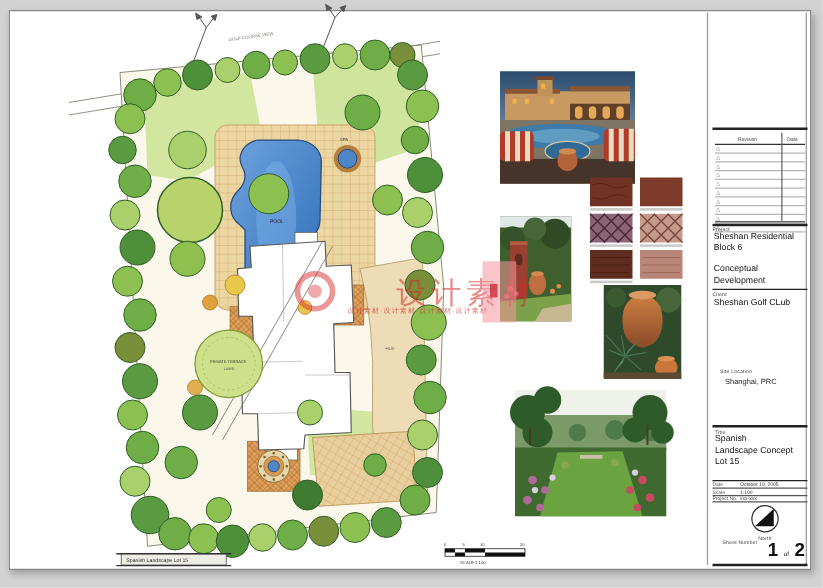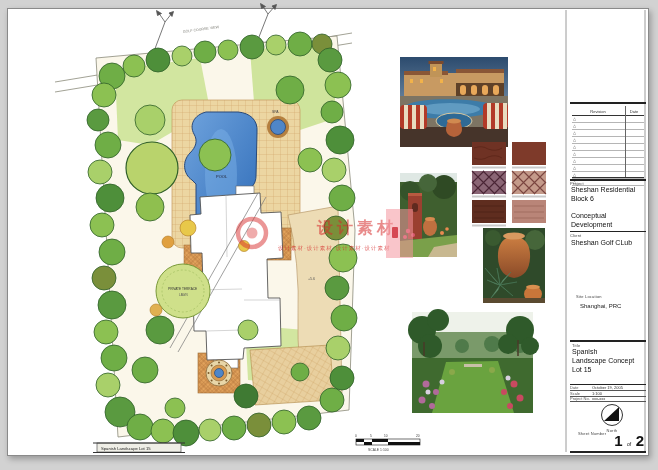--- a/index.html
+++ b/index.html
@@ -22,21 +22,21 @@
   .rev-row{height:6px;border-bottom:1px solid #b5b5b5;position:relative;}
   .rev-row .tri{position:absolute;left:1px;top:0px;font-size:4px;color:#555;line-height:6px;}
   .date-row{position:absolute;left:570px;width:76px;height:5px;border-bottom:1px solid #555;
             font-size:4px;color:#333;display:flex;}
   .date-row .lbl{width:22px;color:#555;}
   .date-row .val{flex:1;}
   .sheetnum{position:absolute;left:592px;top:432px;width:52px;text-align:right;color:#111;}
   .sheetnum .big{font-size:15px;font-weight:600;}
   .sheetnum .small{font-size:5px;}
   
-  .wm-main{position:absolute;left:317px;top:218px;font-size:16px;font-weight:bold;
+  .wm-main{position:absolute;left:317px;top:218px;font-size:24px;font-weight:normal;
            letter-spacing:4px;color:rgba(213,42,42,.55);white-space:nowrap;}
   .wm-sub{position:absolute;left:278px;top:245px;font-size:5.5px;letter-spacing:1px;
           color:rgba(213,42,42,.7);white-space:nowrap;}
   .wm-pink{position:absolute;left:386px;top:209px;width:27px;height:49px;
            background:rgba(244,150,158,.55);}
   .wm-pink .glyph{position:absolute;left:6px;top:18px;width:6px;height:11px;
            background:rgba(205,40,52,.8);border-radius:1px;}
 </style>
 </head>
 <body>

